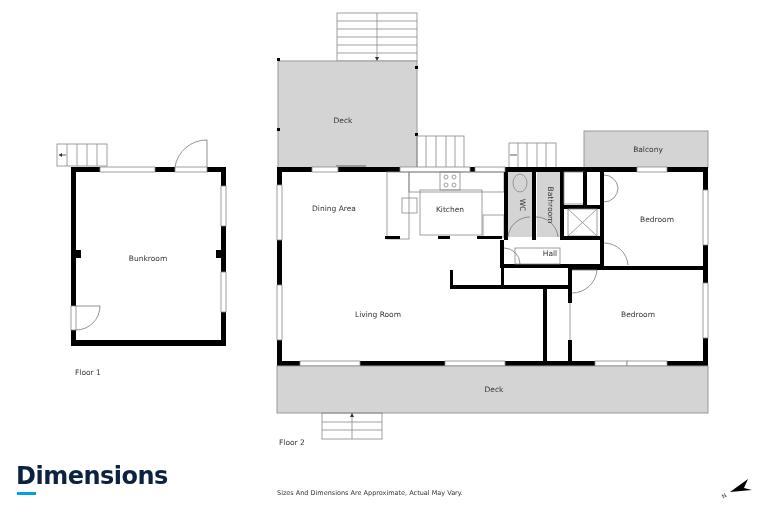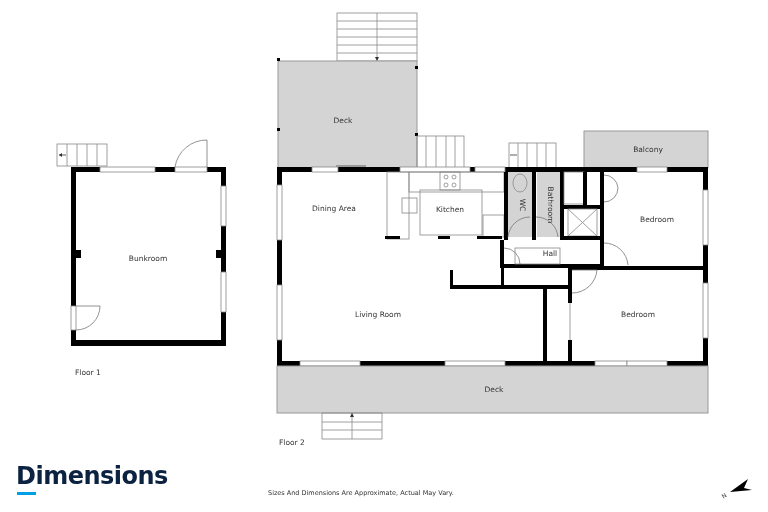--- a/index.html
+++ b/index.html
@@ -8,21 +8,21 @@
   .lbl { font-family:"DejaVu Sans", sans-serif; font-size:7.5px; fill:#333; }
   .floorlbl { font-family:"DejaVu Sans", sans-serif; font-size:7.5px; fill:#333; }
   .wall { fill:#000; }
   .deck { fill:#d4d4d4; stroke:#999; stroke-width:1; }
   .thin { fill:none; stroke:#888; stroke-width:0.8; }
   .win { fill:#fff; stroke:#888; stroke-width:0.8; }
   .wet { fill:#d4d4d4; }
   .door { fill:none; stroke:#777; stroke-width:0.8; }
   .brand { position:absolute; left:16px; top:462px; font-family:"DejaVu Sans", sans-serif; font-weight:bold; font-size:24px; color:#0b2341; letter-spacing:-0.5px; }
   .brand-bar { position:absolute; left:17px; top:492px; width:19px; height:3px; background:#00a0e6; }
-  .disclaimer { position:absolute; left:268px; top:489px; font-size:6.5px; color:#333; font-family:"DejaVu Sans", sans-serif; }
+  .disclaimer { position:absolute; left:277px; top:489px; font-size:6.5px; color:#333; font-family:"DejaVu Sans", sans-serif; }
   .north { position:absolute; left:720px; top:474px; }
 </style>
 </head>
 <body>
 
 <svg width="768" height="512" viewBox="0 0 768 512">
 
   <g>
 
     <g>

